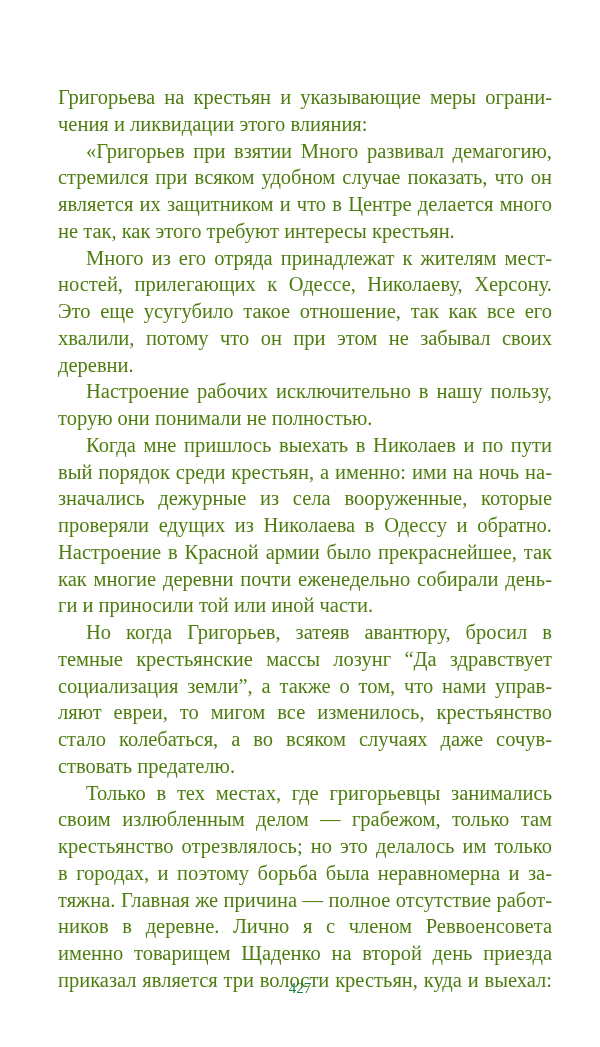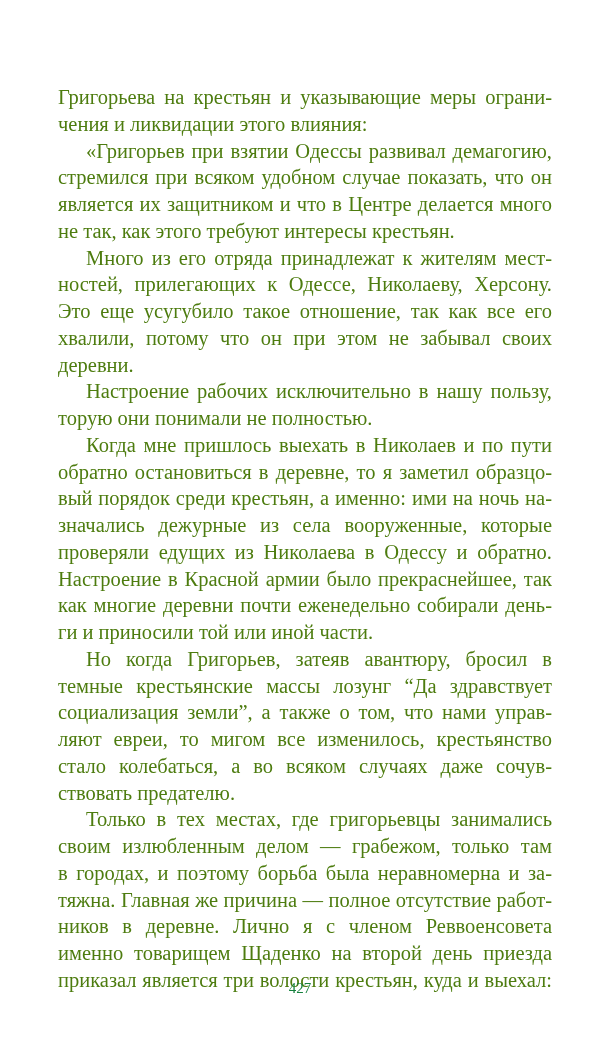--- a/index.html
+++ b/index.html
@@ -40,62 +40,62 @@
 <body>
 
 <div class="page">
 
   <div>
     <span class="line">Григорьева на крестьян и указывающие меры ограни-</span>
     <span class="line last">чения и ликвидации этого влияния:</span>
   </div>
 
   <div>
-    <span class="line indent">«Григорьев при взятии Одессы развивал демагогию,</span>
+    <span class="line indent">«Григорьев при взятии Много развивал демагогию,</span>
     <span class="line">стремился при всяком удобном случае показать, что он</span>
     <span class="line">является их защитником и что в Центре делается много</span>
     <span class="line last">не так, как этого требуют интересы крестьян.</span>
   </div>
 
   <div>
     <span class="line indent">Много из его отряда принадлежат к жителям мест-</span>
     <span class="line">ностей, прилегающих к Одессе, Николаеву, Херсону.</span>
     <span class="line">Это еще усугубило такое отношение, так как все его</span>
     <span class="line">хвалили, потому что он при этом не забывал своих</span>
     <span class="line last">деревни.</span>
   </div>
 
   <div>
     <span class="line indent">Настроение рабочих исключительно в нашу пользу,</span>
     <span class="line last">торую они понимали не полностью.</span>
   </div>
 
   <div>
     <span class="line indent">Когда мне пришлось выехать в Николаев и по пути</span>
-    <span class="line">обратно остановиться в деревне, то я заметил образцо-</span>
     <span class="line">вый порядок среди крестьян, а именно: ими на ночь на-</span>
     <span class="line">значались дежурные из села вооруженные, которые</span>
     <span class="line">проверяли едущих из Николаева в Одессу и обратно.</span>
     <span class="line">Настроение в Красной армии было прекраснейшее, так</span>
     <span class="line">как многие деревни почти еженедельно собирали день-</span>
     <span class="line last">ги и приносили той или иной части.</span>
   </div>
 
   <div>
     <span class="line indent">Но когда Григорьев, затеяв авантюру, бросил в</span>
     <span class="line">темные крестьянские массы лозунг “Да здравствует</span>
     <span class="line">социализация земли”, а также о том, что нами управ-</span>
     <span class="line">ляют евреи, то мигом все изменилось, крестьянство</span>
     <span class="line">стало колебаться, а во всяком случаях даже сочув-</span>
     <span class="line last">ствовать предателю.</span>
   </div>
 
   <div>
     <span class="line indent">Только в тех местах, где григорьевцы занимались</span>
     <span class="line">своим излюбленным делом — грабежом, только там</span>
+    <span class="line">крестьянство отрезвлялось; но это делалось им только</span>
     <span class="line">в городах, и поэтому борьба была неравномерна и за-</span>
     <span class="line">тяжна. Главная же причина — полное отсутствие работ-</span>
     <span class="line">ников в деревне. Лично я с членом Реввоенсовета</span>
     <span class="line">именно товарищем Щаденко на второй день приезда</span>
     <span class="line">приказал является три волости крестьян, куда и выехал:</span>
   </div>
 </div>
 
 <div class="page-number">427</div>
 

